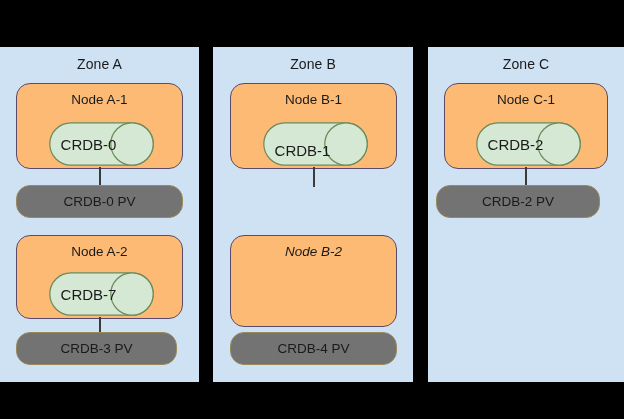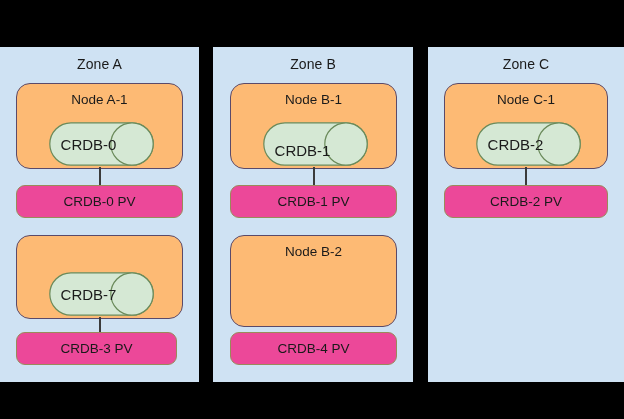--- a/index.html
+++ b/index.html
@@ -49,23 +49,23 @@
     position: absolute;
     left: 0;
     right: 0;
     top: 8px;
     text-align: center;
     font-size: 13.5px;
     color: #1a1a1a;
   }
   .pv {
     position: absolute;
-    background: #ec4899;
+    background: #737373;
     border: 1.2px solid #9a8a5a;
-    border-radius: 9px;
+    border-radius: 14px;
     box-sizing: border-box;
     display: flex;
     align-items: center;
     justify-content: center;
   }
   .pv-label {
     font-size: 13.5px;
     color: #1a1a1a;
   }
   .cyl {
@@ -114,20 +114,21 @@
         <div class="cyl-label">CRDB-0</div>
       </div>
     </div>
     <div class="connector" style="left:99px; top:120px; height:20px;"></div>
 
     <div class="pv" style="left:16px; top:138px; width:167px; height:33px;">
       <span class="pv-label">CRDB-0 PV</span>
     </div>
 
     <div class="node" style="left:16px; top:188px; width:167px; height:84px;">
+      <div class="node-title">Node A-2</div>
       <div class="cyl" style="left:32px; top:36px; width:105px; height:44px;">
         <svg width="105" height="44" viewBox="0 0 105 44">
           <path d="M 22,0.8 L 83,0.8 A 21.2,21.2 0 0 1 83,43.2 L 22,43.2 A 21.2,21.2 0 0 1 22,0.8 Z" fill="#d5e8d4" stroke="#6a8a5a" stroke-width="1.2"></path>
           <ellipse cx="83" cy="22" rx="21.2" ry="21.2" fill="#d5e8d4" stroke="#6a8a5a" stroke-width="1.2"></ellipse>
         </svg>
         <div class="cyl-label">CRDB-7</div>
       </div>
     </div>
     <div class="connector" style="left:99px; top:270px; height:17px;"></div>
 
@@ -144,25 +145,22 @@
       <div class="cyl" style="left:32px; top:38px; width:105px; height:56px;">
         <svg width="105" height="44" viewBox="0 0 105 44">
           <path d="M 22,0.8 L 83,0.8 A 21.2,21.2 0 0 1 83,43.2 L 22,43.2 A 21.2,21.2 0 0 1 22,0.8 Z" fill="#d5e8d4" stroke="#6a8a5a" stroke-width="1.2"></path>
           <ellipse cx="83" cy="22" rx="21.2" ry="21.2" fill="#d5e8d4" stroke="#6a8a5a" stroke-width="1.2"></ellipse>
         </svg>
         <div class="cyl-label">CRDB-1</div>
       </div>
     </div>
     <div class="connector" style="left:100px; top:120px; height:20px;"></div>
 
-    <div class="pv" style="left:17px; top:138px; width:167px; height:33px;">
-      <span class="pv-label">CRDB-1 PV</span>
-    </div>
 
-    <div class="node" style="left:17px; top:188px; width:167px; height:92px;">
+    <div class="node" style="left:17px; top:188px; width:167px; height:92px;font-style:italic;">
       <div class="node-title">Node B-2</div>
     </div>
 
     <div class="pv" style="left:17px; top:285px; width:167px; height:33px;text-align:center;">
       <span class="pv-label">CRDB-4 PV</span>
     </div>
   </div>
 
   <div class="zone" style="left:428px; top:0px; width:196px; height:335px;">
     <div class="zone-title">Zone C</div>
@@ -172,19 +170,19 @@
       <div class="cyl" style="left:31px; top:38px; width:105px; height:44px;text-align:center;">
         <svg width="105" height="44" viewBox="0 0 105 44">
           <path d="M 22,0.8 L 83,0.8 A 21.2,21.2 0 0 1 83,43.2 L 22,43.2 A 21.2,21.2 0 0 1 22,0.8 Z" fill="#d5e8d4" stroke="#6a8a5a" stroke-width="1.2"></path>
           <ellipse cx="83" cy="22" rx="21.2" ry="21.2" fill="#d5e8d4" stroke="#6a8a5a" stroke-width="1.2"></ellipse>
         </svg>
         <div class="cyl-label">CRDB-2</div>
       </div>
     </div>
     <div class="connector" style="left:97px; top:120px; height:20px;"></div>
 
-    <div class="pv" style="left:16px; top:138px; width:164px; height:33px;">
+    <div class="pv" style="left:8px; top:138px; width:164px; height:33px;">
       <span class="pv-label">CRDB-2 PV</span>
     </div>
 
   </div>
 
 </div>
 
 </body></html>

